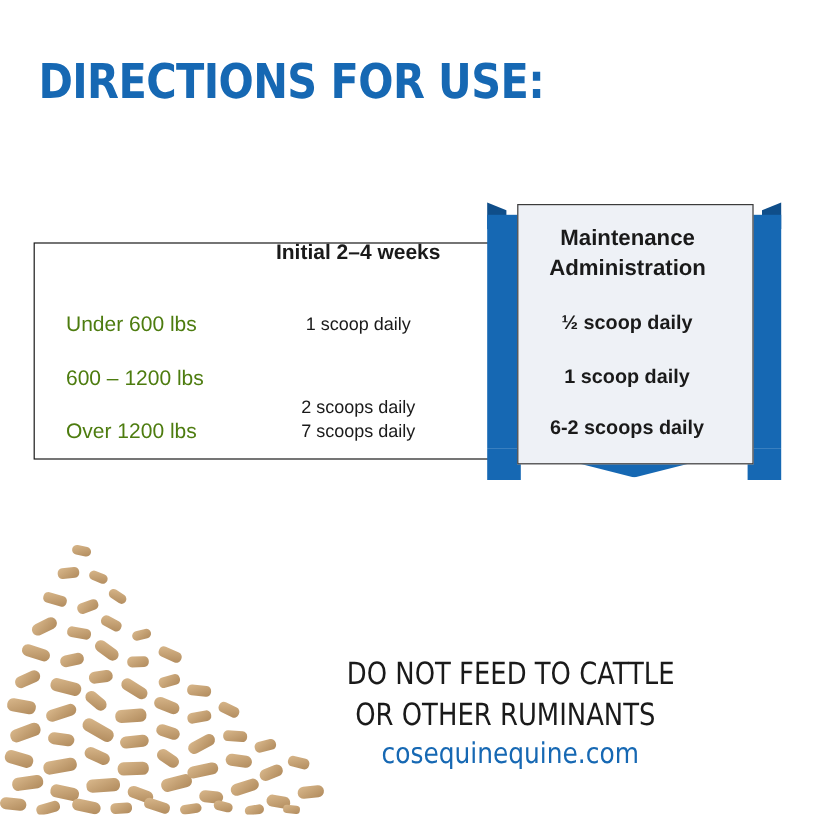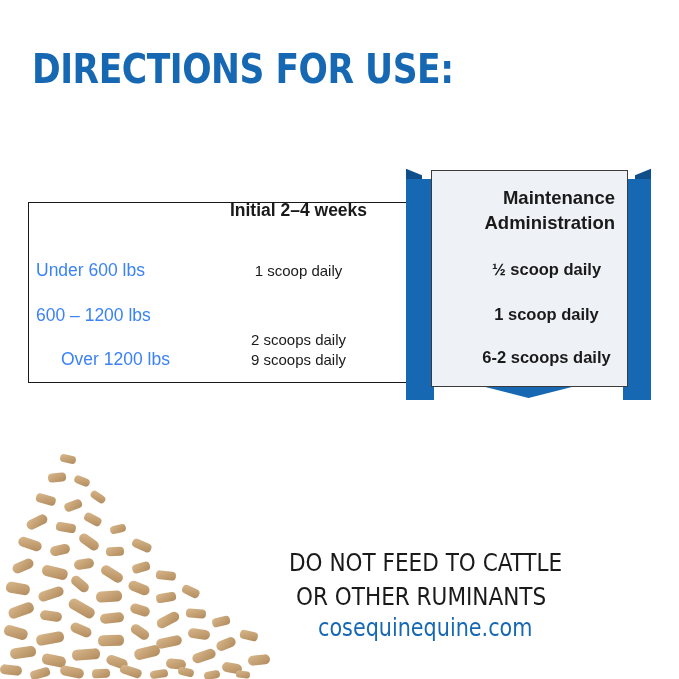--- a/index.html
+++ b/index.html
@@ -54,38 +54,38 @@
     left: 211px;
     width: 175px;
     text-align: center;
     font-size: 17.5px;
     font-weight: bold;
     color: #1a1a1a;
   }
 
   .row-label {
     position: absolute;
-    left: 36px;
+    left: 55px;
     font-size: 17.5px;
-    color: #3b82f6;
+    color: #4d7c0f;
     white-space: nowrap;
   }
   .row-initial {
     position: absolute;
     left: 211px;
     width: 175px;
     text-align: center;
     font-size: 15px;
     color: #1a1a1a;
     white-space: nowrap;
   }
 
   .r1 { top: 260px; }
   .r2 { top: 305px; }
-  .r3 { top: 349px; margin-left: 25px; }
+  .r3 { top: 349px; }
 
   .r1i { top: 262px; }
   .r2i { top: 307px; margin-top: 24px; }
   .r3i { top: 351px; }
 
   
   .ribbon {
     position: absolute;
     left: 406px;
     top: 179px;
@@ -153,36 +153,35 @@
     height: 217px;
     background: #eef1f6;
     border: 1.5px solid #3b3b3b;
     box-sizing: border-box;
   }
   .callout-title {
     position: absolute;
     left: 431px;
     top: 185px;
     width: 184px;
-    text-align: right;
+    text-align: center;
     font-size: 18.5px;
     font-weight: bold;
     color: #1a1a1a;
     line-height: 25px;
   }
   .callout-row {
     position: absolute;
     left: 431px;
     width: 183px;
     text-align: center;
     font-size: 16.5px;
     font-weight: bold;
     color: #1a1a1a;
     white-space: nowrap;
-    padding-left: 24px;
   }
   .c1 { top: 260px; }
   .c2 { top: 305px; }
   .c3 { top: 348px; }
 
   
   .footer-line {
     position: absolute;
     font-family: "DejaVu Sans", sans-serif;
     font-size: 25.5px;
@@ -228,21 +227,21 @@
   <div class="table-box"></div>
 
   <div class="col-head">Initial 2–4 weeks</div>
 
   <div class="row-label r1">Under 600 lbs</div>
   <div class="row-label r2">600 – 1200 lbs</div>
   <div class="row-label r3">Over 1200 lbs</div>
 
   <div class="row-initial r1i">1 scoop daily</div>
   <div class="row-initial r2i">2 scoops daily</div>
-  <div class="row-initial r3i">9 scoops daily</div>
+  <div class="row-initial r3i">7 scoops daily</div>
 
   <div class="ribbon-fold-l"></div>
   <div class="ribbon-fold-r"></div>
   <div class="ribbon">
     <div class="ribbon-band"></div>
     <div class="ribbon-tail-left"></div>
     <div class="ribbon-tail-right"></div>
     <div class="ribbon-notch"></div>
   </div>
 

